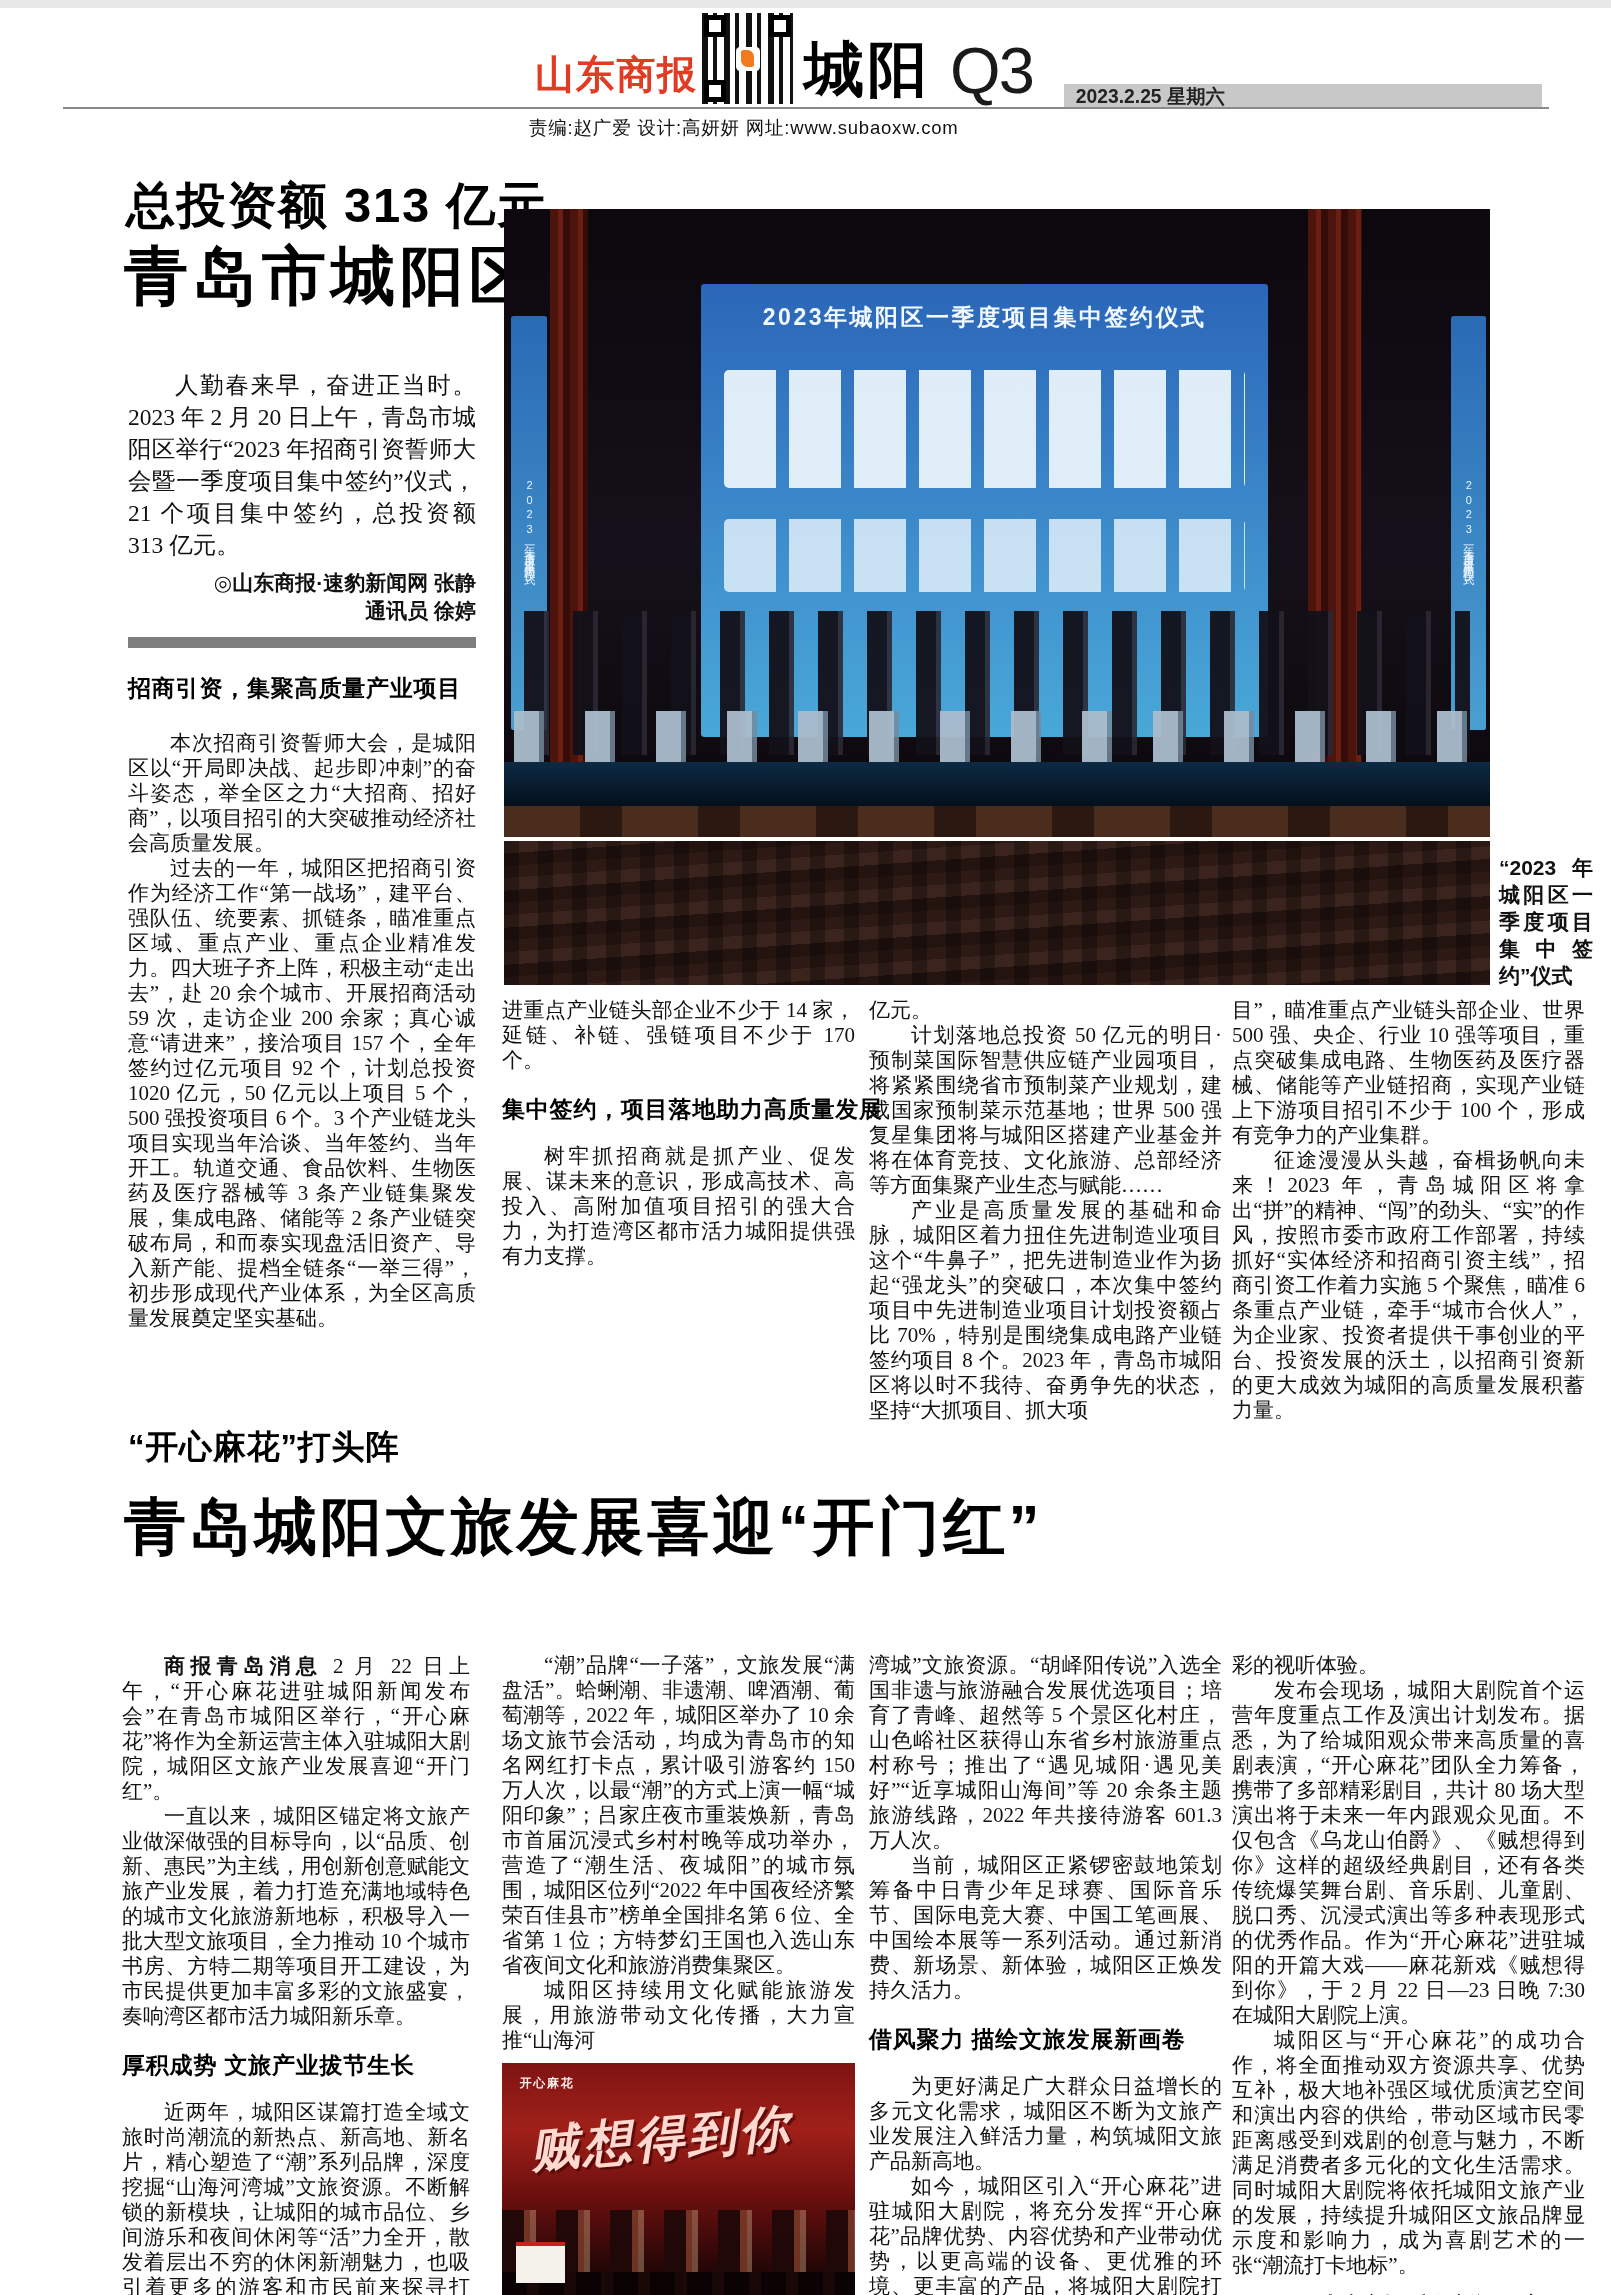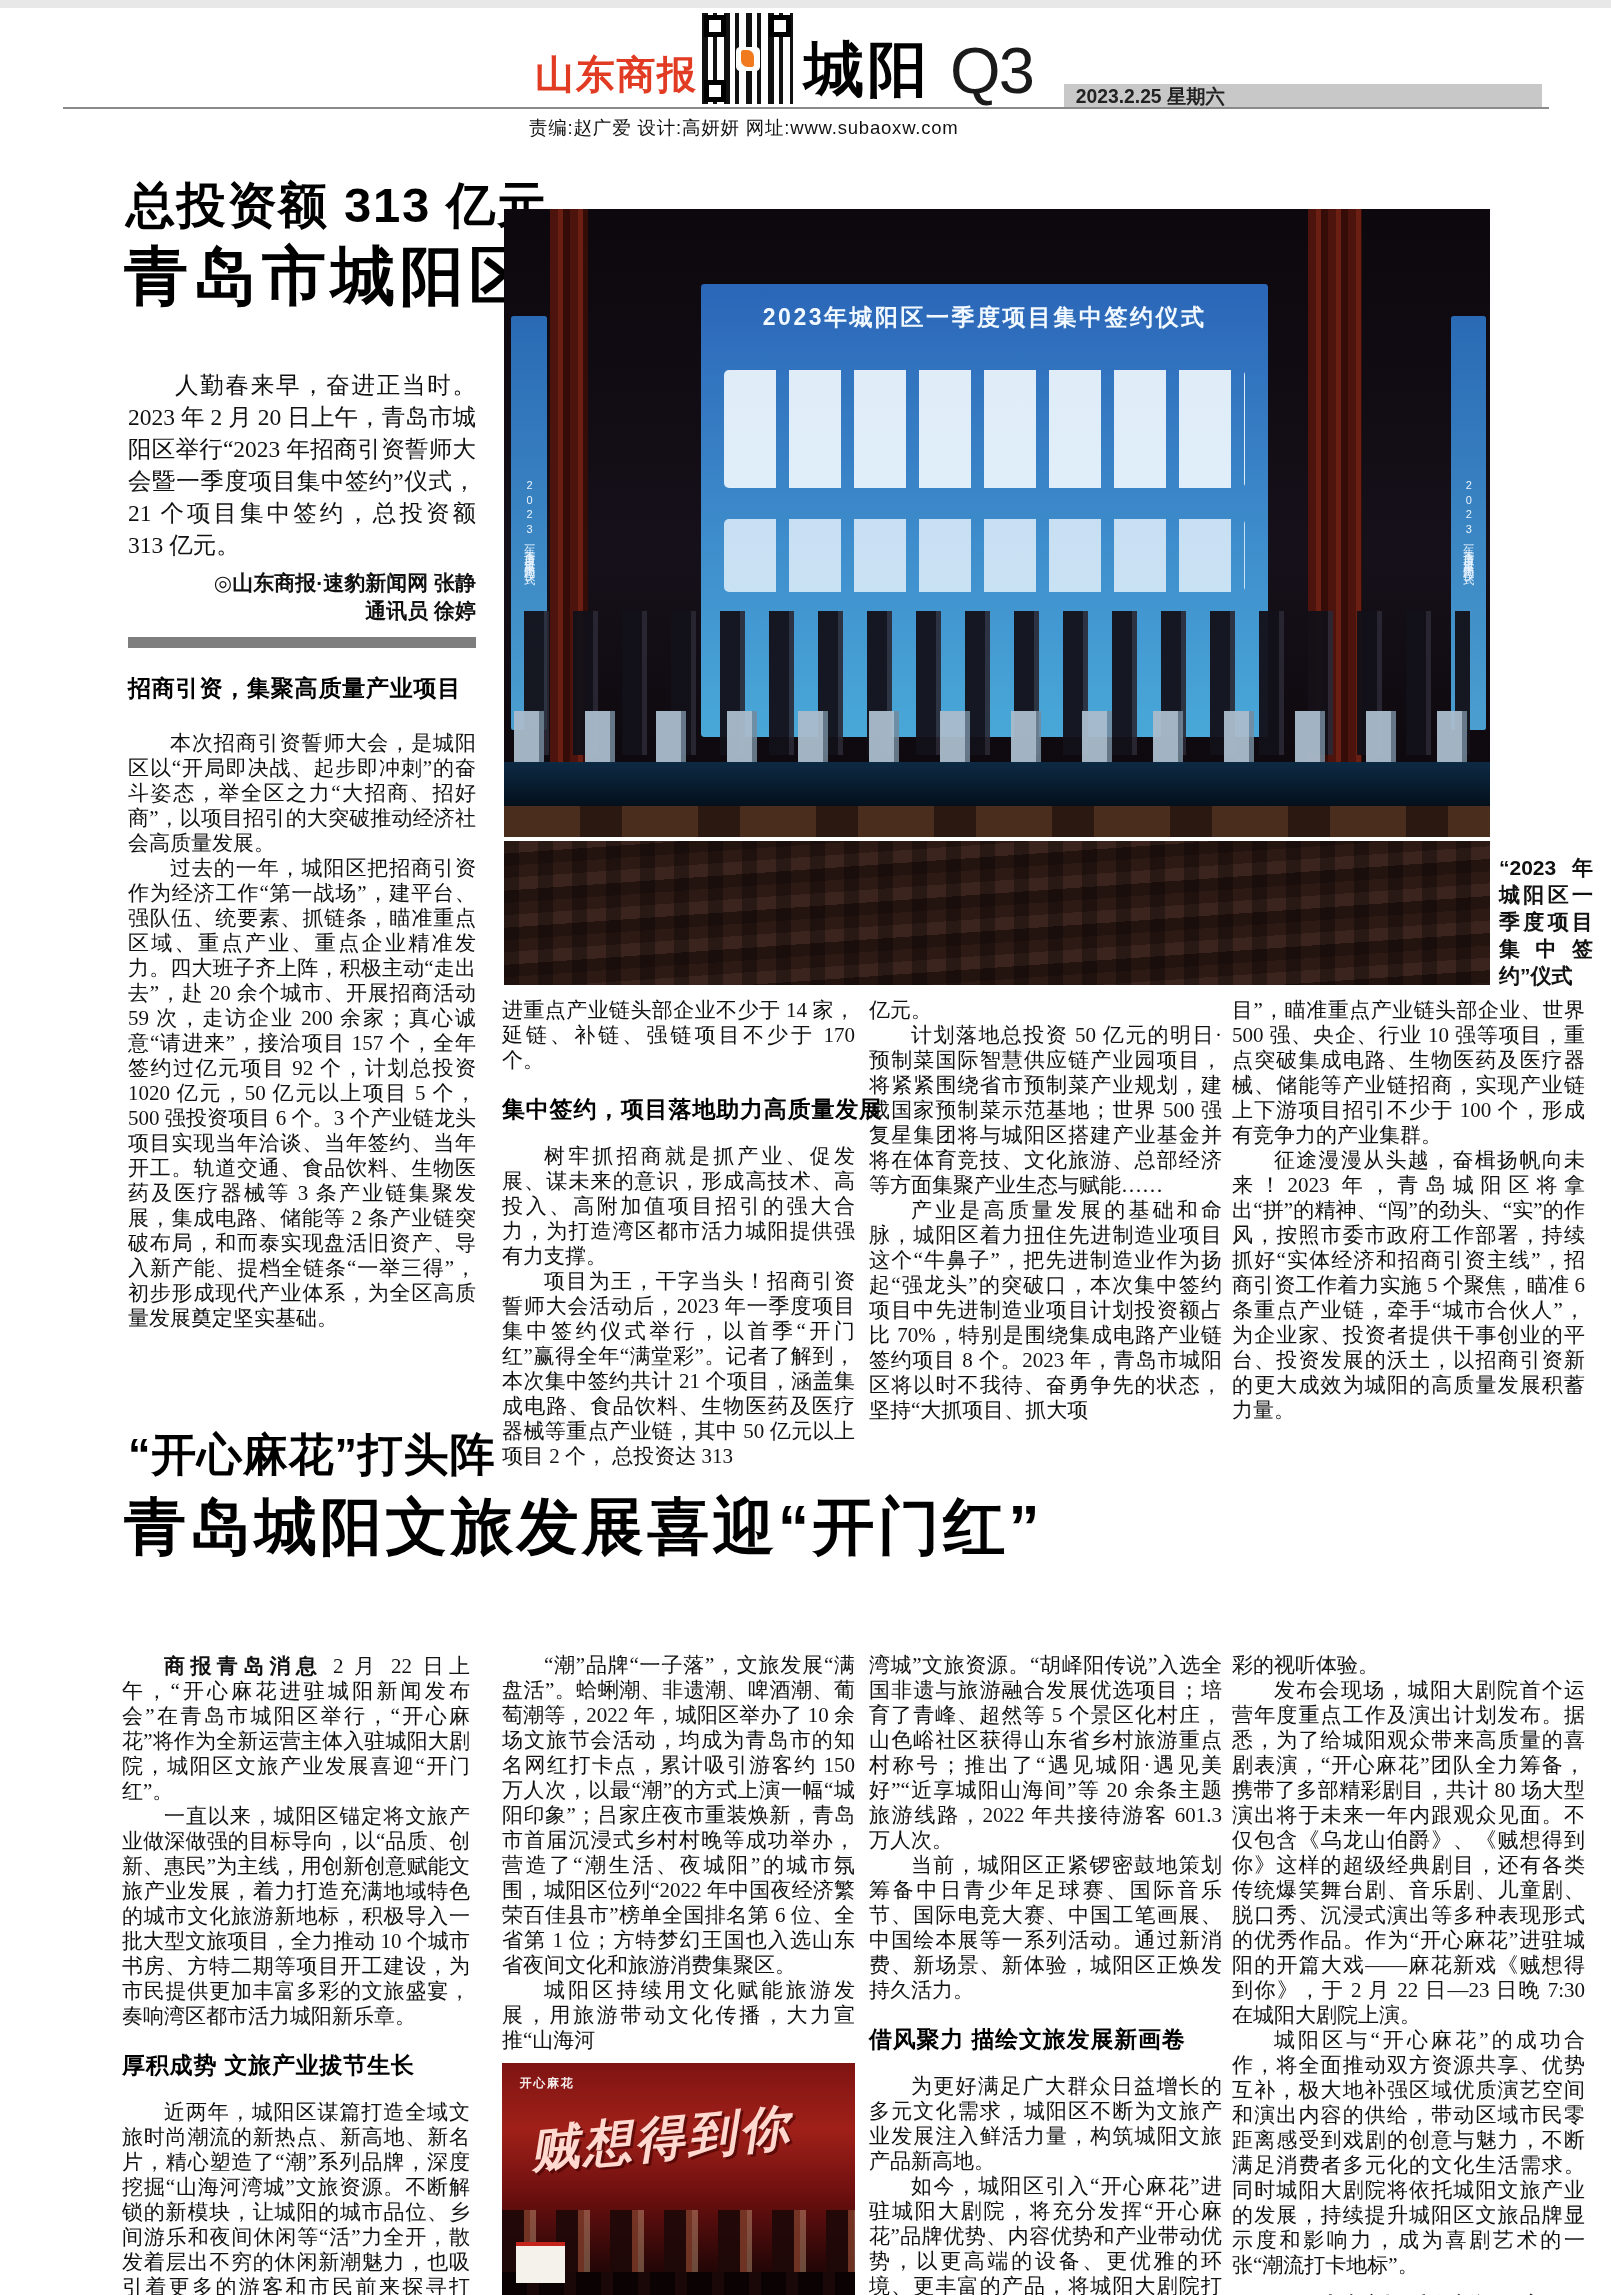--- a/index.html
+++ b/index.html
@@ -20,21 +20,21 @@
   .qr .logo i{width:13.4px;height:17px;background:#f07a1d;border-radius:2.5px 6.7px 2.5px 6.7px;}
   .section-name{font-family:"Liberation Sans","DejaVu Sans",sans-serif;font-weight:700;font-size:60px;letter-spacing:3.4px;color:#000;}
   .page-no{font-family:"Liberation Sans","DejaVu Sans",sans-serif;font-weight:400;font-size:65px;color:#1a1a1a;letter-spacing:-1.7px;}
   .date-bar{width:478px;height:25px;background:#c8c8c8;line-height:25px;padding-left:11.8px;box-sizing:border-box;
             font-family:"Liberation Sans","DejaVu Sans",sans-serif;font-weight:700;font-size:19.3px;color:#222;}
   .editor-line{font-family:"Liberation Sans","DejaVu Sans",sans-serif;font-size:18.5px;color:#111;letter-spacing:0.8px;}
   .header-rule{height:1.7px;background:#8a8a8a;}
   
   .kicker1{font-family:"Liberation Sans","DejaVu Sans",sans-serif;font-weight:900;font-size:49px;color:#000;letter-spacing:1.7px;}
   .headline1{font-family:"Liberation Sans","DejaVu Sans",sans-serif;font-weight:900;font-size:64px;color:#000;letter-spacing:5px;white-space:nowrap;}
-  .kicker2{font-family:"Liberation Sans","DejaVu Sans",sans-serif;font-weight:900;font-size:45px;color:#000;letter-spacing:0.8px;}
+  .kicker2{font-family:"Liberation Sans","DejaVu Sans",sans-serif;font-weight:900;font-size:33px;color:#000;letter-spacing:0.8px;}
   .headline2{font-family:"Liberation Sans","DejaVu Sans",sans-serif;font-weight:900;font-size:62px;color:#000;letter-spacing:3.4px;white-space:nowrap;}
   
   .col{line-height:25px;font-size:21px;text-align:justify;}
   .para{margin:0;}
   .para.indent{text-indent:2em;}
   .lead-para{font-size:23.5px;line-height:32px;text-indent:2em;text-align:justify;margin:0;}
   .byline{text-align:right;font-family:"Liberation Sans","DejaVu Sans",sans-serif;font-weight:700;
           font-size:21px;line-height:28px;margin-top:8.4px;}
   .divider-bar{height:11px;background:#7e7e7e;margin-top:11.8px;}
   .subhead{font-family:"Liberation Sans","DejaVu Sans",sans-serif;font-weight:800;font-size:23px;color:#000;
@@ -138,21 +138,20 @@
     <div class="floor"></div>
     <div class="apron"></div>
   </div>
   <div class="abs photo-audience" style="left:504px;top:833px;width:986px;height:144px;"></div>
   <div class="abs photo-caption-side" style="left:1499px;top:846px;width:94px;">“2023 年城阳区一季度项目集中签约”仪式</div>
 
   <div class="abs col" style="left:502px;top:990px;width:353px;">
       <p class="para">进重点产业链头部企业不少于 14 家，延链、补链、强链项目不少于 170 个。</p>
       <h3 class="col-subhead">集中签约，项目落地助力高质量发展</h3>
       <p class="para indent">树牢抓招商就是抓产业、促发展、谋未来的意识，形成高技术、高投入、高附加值项目招引的强大合力，为打造湾区都市活力城阳提供强有力支撑。</p>
-      <p class="para indent">项目为王，干字当头！招商引资誓师大会活动后，2023 年一季度项目集中签约仪式举行，以首季“开门红”赢得全年“满堂彩”。记者了解到，本次集中签约共计 21 个项目，涵盖集成电路、食品饮料、生物医药及医疗器械等重点产业链，其中 50 亿元以上项目 2 个， 总投资达 313</p>
     </div>
   <div class="abs col" style="left:869px;top:990px;width:353px;">
       <p class="para">亿元。</p>
       <p class="para indent">计划落地总投资 50 亿元的明日·预制菜国际智慧供应链产业园项目，将紧紧围绕省市预制菜产业规划，建成国家预制菜示范基地；世界 500 强复星集团将与城阳区搭建产业基金并将在体育竞技、文化旅游、总部经济等方面集聚产业生态与赋能……</p>
       <p class="para indent">产业是高质量发展的基础和命脉，城阳区着力扭住先进制造业项目这个“牛鼻子”，把先进制造业作为扬起“强龙头”的突破口，本次集中签约项目中先进制造业项目计划投资额占比 70%，特别是围绕集成电路产业链签约项目 8 个。2023 年，青岛市城阳区将以时不我待、奋勇争先的状态，坚持“大抓项目、抓大项</p>
     </div>
   <div class="abs col" style="left:1232px;top:990px;width:353px;">
       <p class="para">目”，瞄准重点产业链头部企业、世界 500 强、央企、行业 10 强等项目，重点突破集成电路、生物医药及医疗器械、储能等产业链招商，实现产业链上下游项目招引不少于 100 个，形成有竞争力的产业集群。</p>
       <p class="para indent">征途漫漫从头越，奋楫扬帆向未来！2023 年，青岛城阳区将拿出“拼”的精神、“闯”的劲头、“实”的作风，按照市委市政府工作部署，持续抓好“实体经济和招商引资主线”，招商引资工作着力实施 5 个聚焦，瞄准 6 条重点产业链，牵手“城市合伙人”，为企业家、投资者提供干事创业的平台、投资发展的沃土，以招商引资新的更大成效为城阳的高质量发展积蓄力量。</p>
     </div>

